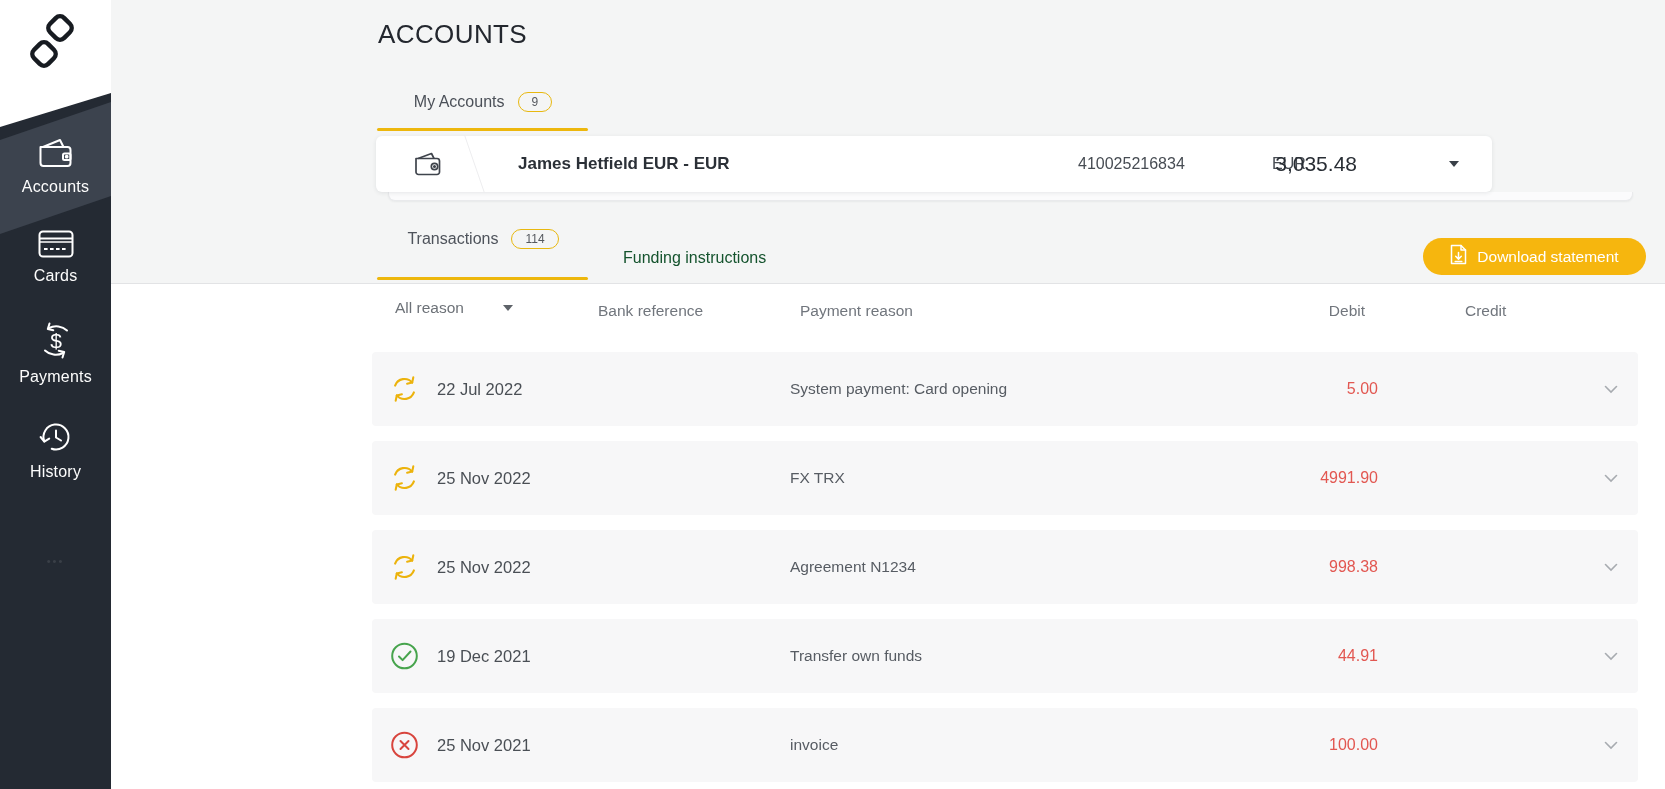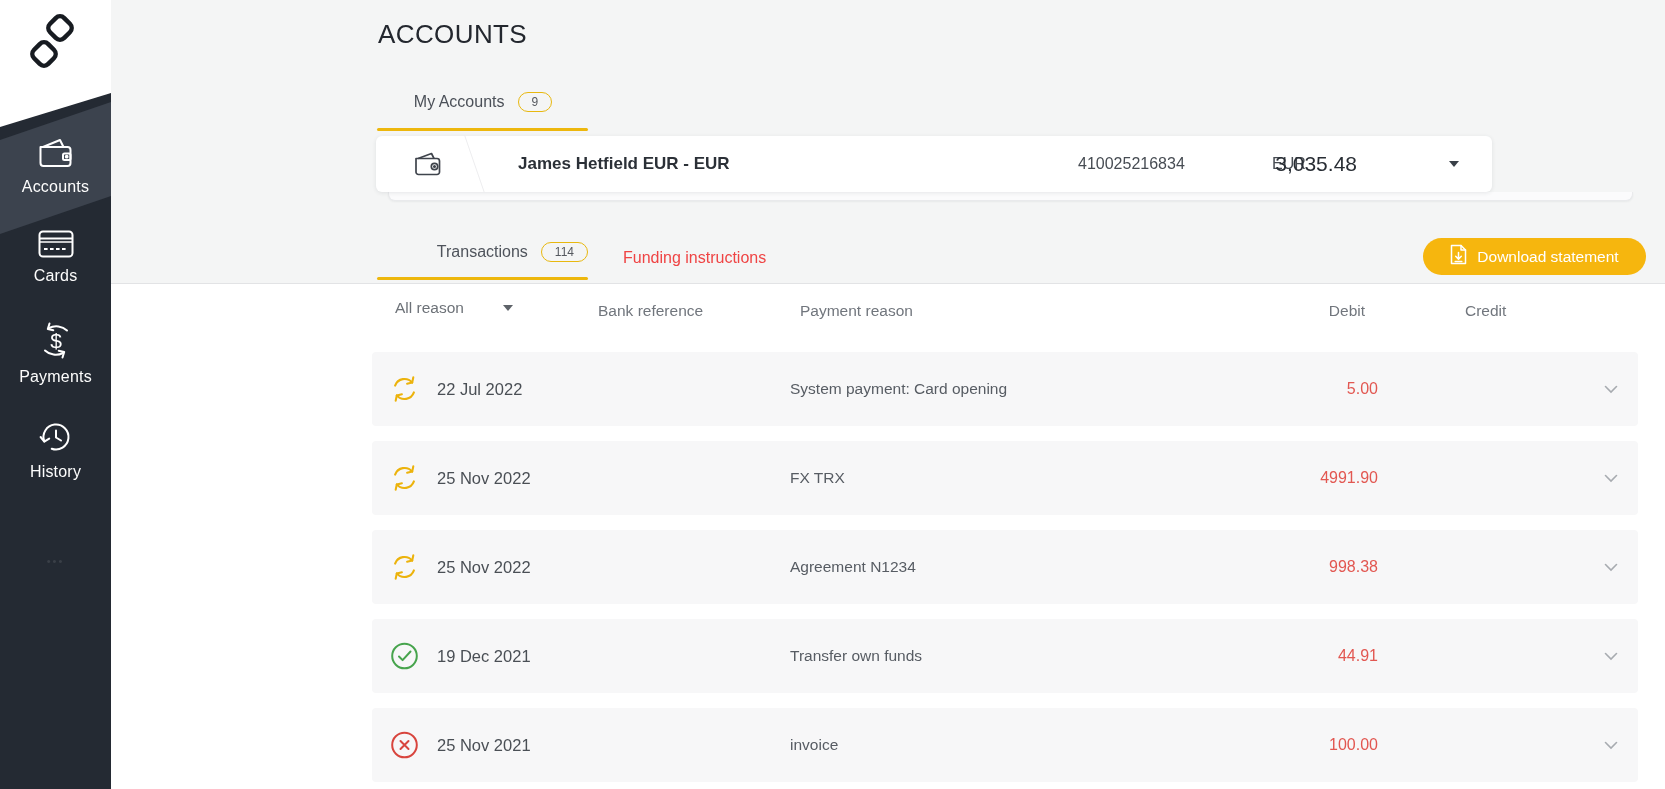--- a/index.html
+++ b/index.html
@@ -36,23 +36,23 @@
   .caret-down { width:0; height:0; border-left:5.5px solid transparent; border-right:5.5px solid transparent; border-top:6.5px solid currentColor; display:inline-block; }
 
   
   .pill-badge { display:inline-block; border:1px solid #E8B80F; border-radius:10px; padding:2px 13px; font-size:12px; color:#55595F; line-height:14px; background:transparent; }
   .acct-tab { position:absolute; left:378px; top:92px; width:210px; display:flex; align-items:center; justify-content:center; gap:13px; cursor:pointer; }
   .acct-tab .tab-text { font-size:16px; color:#4B5058; }
   .underline { position:absolute; height:3px; width:211px; background:#EDB70D; border-radius:2px; }
   .u-accounts { left:377px; top:128px; }
   .u-transactions { left:377px; top:277px; }
 
-  .txn-tab { position:absolute; left:378px; top:242px; width:210px; display:flex; align-items:center; justify-content:flex-end; gap:13px; cursor:pointer; }
+  .txn-tab { position:absolute; left:378px; top:229px; width:210px; display:flex; align-items:center; justify-content:center; gap:13px; cursor:pointer; }
   .txn-tab .tab-text { font-size:16px; color:#4E535B; }
-  .funding-tab { position:absolute; left:623px; top:249px; font-size:16px; color:#ef4444; cursor:pointer; }
+  .funding-tab { position:absolute; left:623px; top:249px; font-size:16px; color:#14532d; cursor:pointer; }
 
   
   .account-card { position:absolute; left:376px; top:136px; width:1116px; height:56px; background:#ffffff; border-radius:6px;
                   box-shadow:0 1px 4px rgba(40,45,55,.10); cursor:pointer; z-index:2; }
   .account-card .wallet2 { position:absolute; left:38px; top:15px; }
   .card-diag { position:absolute; left:98px; top:-1px; height:58px; width:1px; background:#EDEDEF; transform:skewX(19deg); }
   .acct-name { position:absolute; left:142px; top:0; line-height:56px; font-size:17px; font-weight:700; color:#2B3037; }
   .acct-number { position:absolute; left:702px; top:0; line-height:56px; font-size:16px; color:#474C53; }
   .acct-currency { position:absolute; left:896px; top:0; line-height:56px; font-size:16px; color:#474C53; }
   .acct-balance { position:absolute; right:135px; top:0; line-height:56px; font-size:21px; font-weight:400; color:#282D34; }

